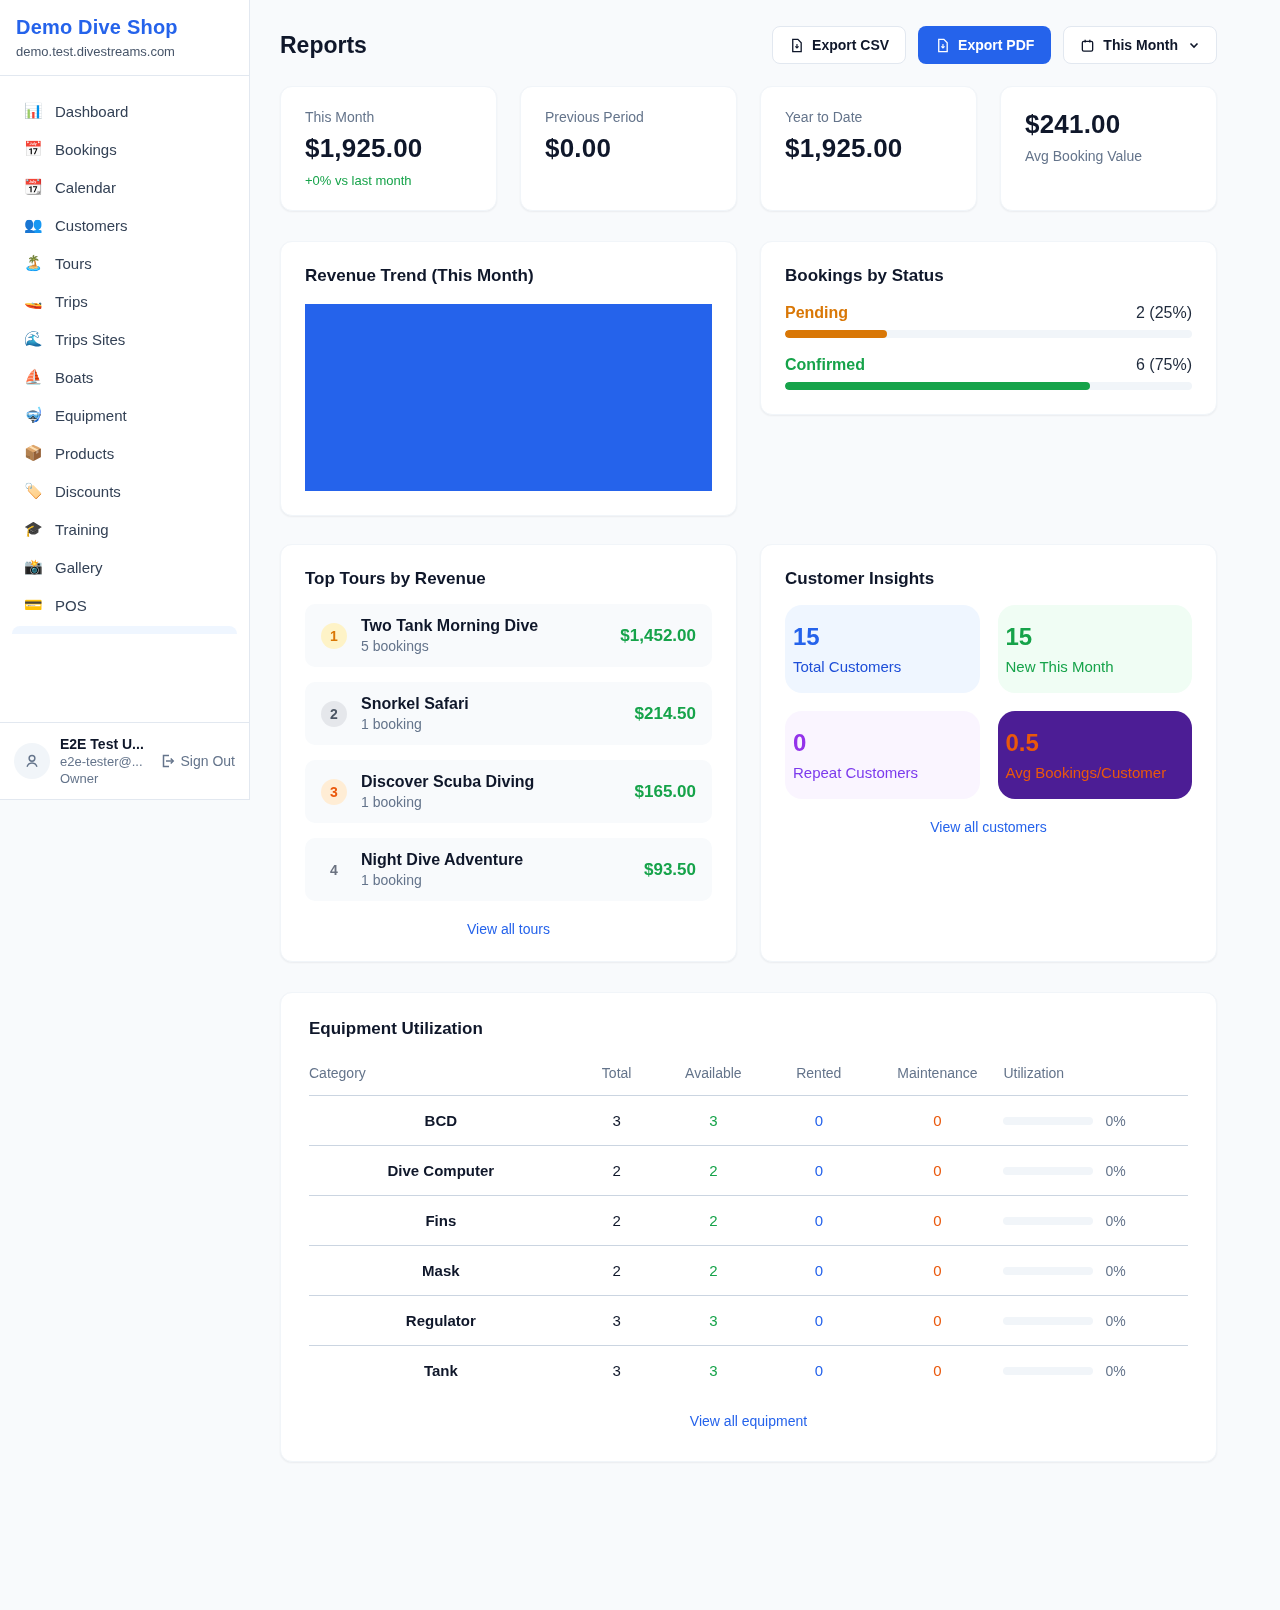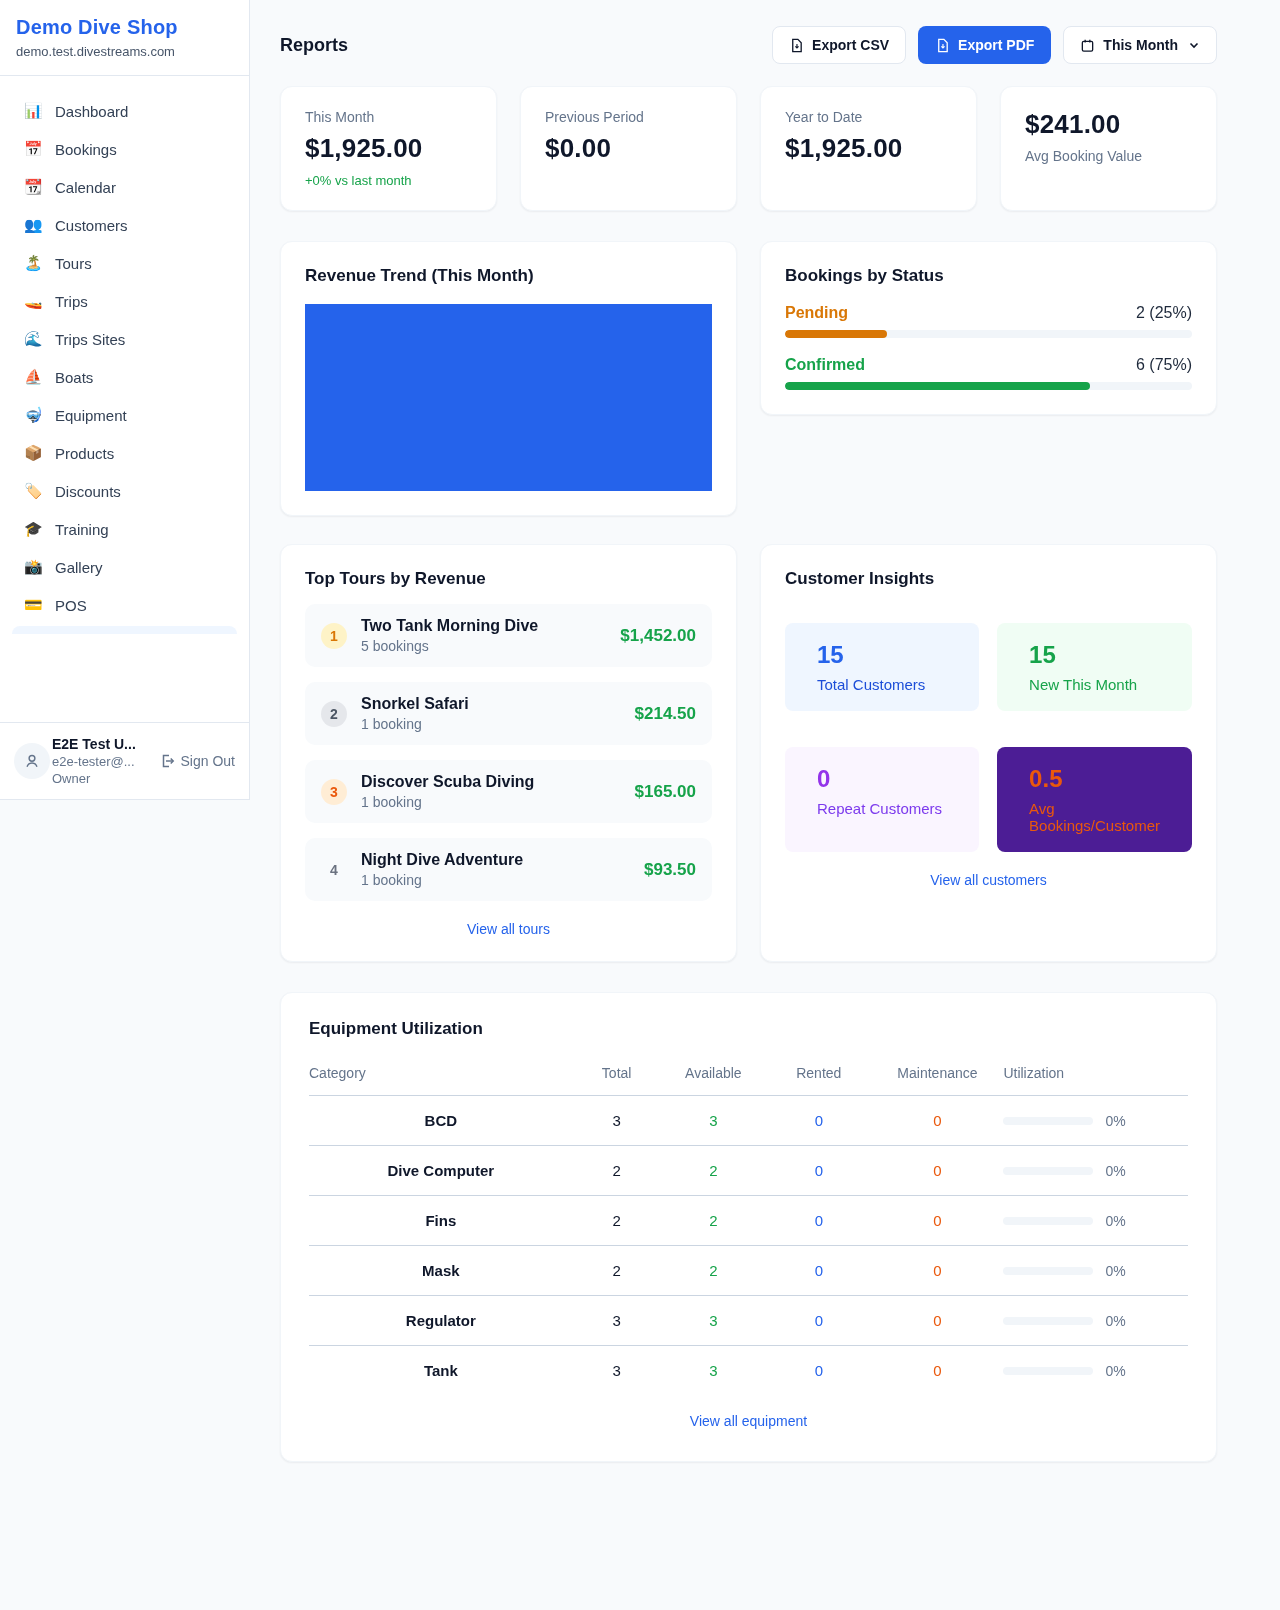--- a/index.html
+++ b/index.html
@@ -11,32 +11,32 @@
              border-right:1px solid #e2e8f0; border-bottom:1px solid #e2e8f0;
              display:flex; flex-direction:column; }
   .logo-block { padding:16px 16px 16px; border-bottom:1px solid #e2e8f0; }
   .shop-name { font-size:20px; font-weight:bold; color:#2563eb; letter-spacing:.2px; }
   .shop-domain { font-size:13px; color:#475569; margin-top:5px; }
   .nav { padding:16px 12px 0; flex:1; overflow:hidden; }
   .nav-item { display:flex; align-items:center; gap:13px; padding:10px 12px; border-radius:8px;
               font-size:15px; color:#334155; cursor:pointer; }
   .nav-icon { width:18px; font-size:15px; text-align:center; }
   .nav-active-sliver { height:8px; margin:2px 0 0; background:#eff6ff; border-radius:8px 8px 0 0; }
-  .user-section { border-top:1px solid #e2e8f0; padding:13px 14px; display:flex; align-items:center; gap:2px; }
+  .user-section { border-top:1px solid #e2e8f0; padding:13px 14px; display:flex; align-items:center; gap:10px; }
   .avatar { width:36px; height:36px; border-radius:50%; background:#f1f5f9; color:#64748b;
             display:flex; align-items:center; justify-content:center; flex:none; }
   .user-meta { min-width:0; }
   .user-name { font-size:14px; font-weight:bold; color:#0f172a; white-space:nowrap; }
   .user-email, .user-role { font-size:13px; color:#64748b; margin-top:2px; white-space:nowrap; }
   .signout { margin-left:auto; display:flex; align-items:center; gap:6px; font-size:14px; color:#64748b; cursor:pointer; white-space:nowrap; }
 
   
   .main { margin-left:250px; padding:26px 63px 33px 30px; }
   .page-header { display:flex; align-items:center; justify-content:space-between; }
-  .page-title { font-size:18px; font-weight:bold; color:#0f172a; }
+  .page-title { font-size:23px; font-weight:bold; color:#0f172a; }
   .header-actions { display:flex; gap:12px; }
   .btn { height:38px; display:inline-flex; align-items:center; gap:8px; padding:0 16px;
          border-radius:8px; font-size:14px; font-weight:bold; cursor:pointer; border:1px solid transparent; }
   .btn-outline { background:#fff; border-color:#e2e8f0; color:#0f172a; }
   .btn-primary { background:#2563eb; color:#fff; }
   .chev { margin-left:2px; }
 
   .card { background:#fff; border:1px solid #f1f5f9; border-radius:12px; box-shadow:0 1px 2px rgba(15,23,42,.06); }
 
   
@@ -80,21 +80,21 @@
   .rank-2 { background:#e5e7eb; color:#4b5563; }
   .rank-3 { background:#ffedd5; color:#ea580c; }
   .rank-4 { background:transparent; color:#6b7280; }
   .tour-name { font-size:16px; font-weight:bold; color:#0f172a; }
   .tour-bookings { font-size:14px; color:#64748b; margin-top:3px; }
   .tour-revenue { margin-left:auto; font-size:17px; font-weight:bold; color:#16a34a; }
   .view-all { text-align:center; margin-top:20px; font-size:14px; color:#2563eb; cursor:pointer; }
 
   
   .insights-grid { display:grid; grid-template-columns:1fr 1fr; gap:18px; margin-top:16px; }
-  .tile { border-radius:8px; padding:18px 32px;margin-top:18px; }
+  .tile { border-radius:17px; padding:18px 8px; }
   .tile-value { font-size:24px; font-weight:bold; }
   .tile-label { font-size:15px; margin-top:7px; }
   .tile-blue { background:#eff6ff; } .tile-blue .tile-value { color:#2563eb; } .tile-blue .tile-label { color:#1d4ed8; }
   .tile-green { background:#f0fdf4; } .tile-green .tile-value { color:#16a34a; } .tile-green .tile-label { color:#16a34a; }
   .tile-purple { background:#faf5ff; } .tile-purple .tile-value { color:#9333ea; } .tile-purple .tile-label { color:#7c3aed; }
   .tile-orange { background:#4c1d95; } .tile-orange .tile-value { color:#ea580c; } .tile-orange .tile-label { color:#ea580c; }
 
   
   .equipment-card { margin-top:30px; padding:26px 28px 20px; }
   table.equip { width:100%; border-collapse:collapse; margin-top:14px; }

